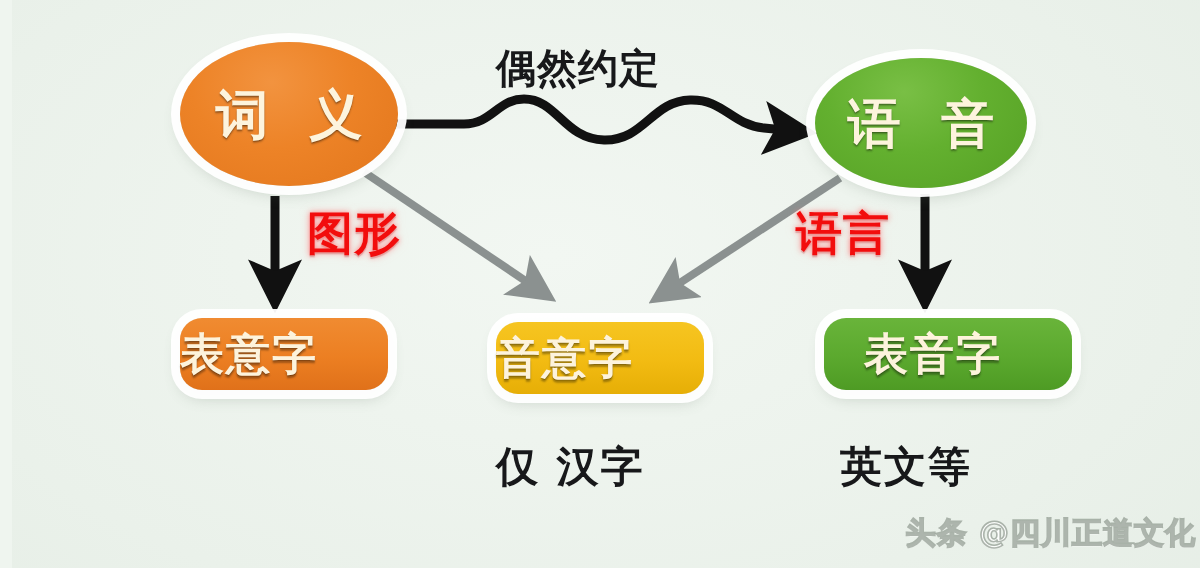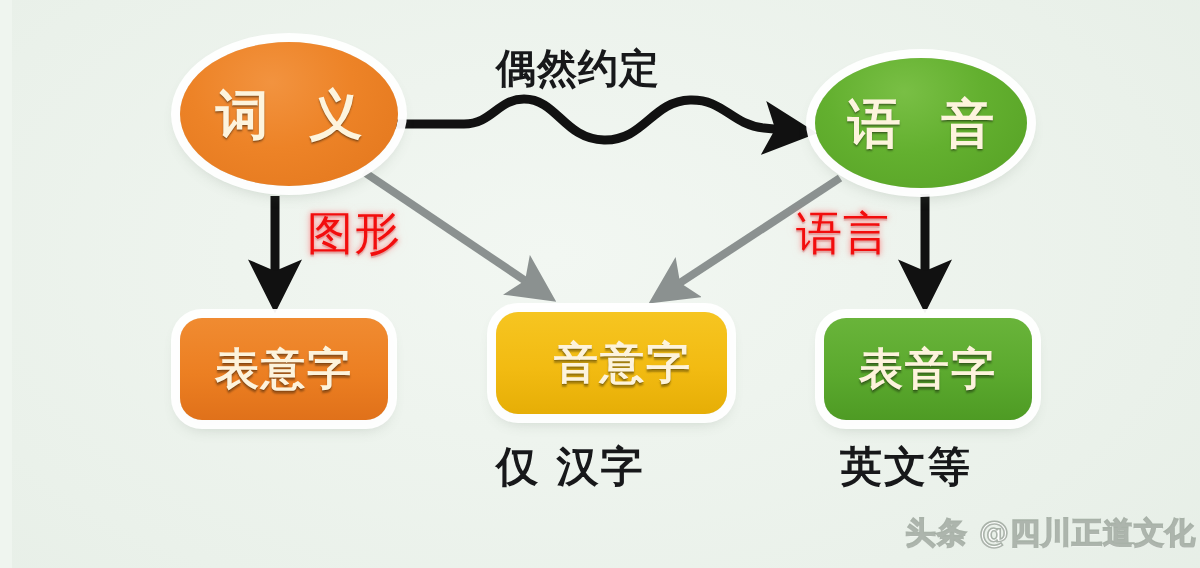--- a/index.html
+++ b/index.html
@@ -62,52 +62,51 @@
   #node-sound {
     left: 803px; top: 58px;
     width: 212px; height: 130px;
     background: radial-gradient(ellipse at 42% 26%, #79bf45 0%, #63b02f 45%, #55a024 100%);
   }
 
   
   .box {
     position: absolute;
     width: 208px;
-    height: 102px;
+    height: 72px;
     border-radius: 22px;
     display: flex;
     align-items: center;
-    justify-content: center;
     box-shadow:
       0 0 0 9px rgba(255,255,255,0.95),
       0 7px 15px rgba(90,110,90,0.30);
   }
   .box .node-text {
     font-size: 44px;
     font-weight: 700;
     letter-spacing: 2px;
     line-height: 1;
     white-space: nowrap;
     color: #fdf3dc;
     text-shadow:
       0 3px 2px rgba(0,0,0,0.32),
       0 1px 0 rgba(0,0,0,0.20);
   }
   #box-ideograph {
     left: 168px; top: 318px;
     background: linear-gradient(180deg, #f08b31 0%, #ec7f22 55%, #e0711a 100%);
   }
   #box-phono {
-    left: 484px; top: 312px;
+    left: 484px; top: 322px;
     background: linear-gradient(180deg, #f6c521 0%, #f2bb12 55%, #e6ae06 100%);
-    padding-left: 23px;
   }
   #box-phonograph {
     left: 812px; top: 318px;
     background: linear-gradient(180deg, #69b43a 0%, #5ba92e 55%, #4e9b24 100%);
+    padding-left: 40px;
   }
 
   
   .plain-label {
     position: absolute;
     color: #17181a;
     font-weight: 700;
     line-height: 1;
     white-space: nowrap;
     text-align: center;
@@ -130,21 +129,21 @@
   #caption-phonograph {
     left: 828px; top: 446px;
     font-size: 42px;
     letter-spacing: 2px;
   }
 
   
   .red-label {
     position: absolute;
     font-size: 46px;
-    font-weight: 400;
+    font-weight: 700;
     line-height: 1;
     white-space: nowrap;
     color: #f20d0d;
     letter-spacing: 1px;
     text-shadow:
       0 0 5px rgba(255,120,120,0.85),
       0 0 10px rgba(255,160,160,0.55),
       0 2px 1px rgba(120,0,0,0.25);
     padding-left: 12px;
   }

